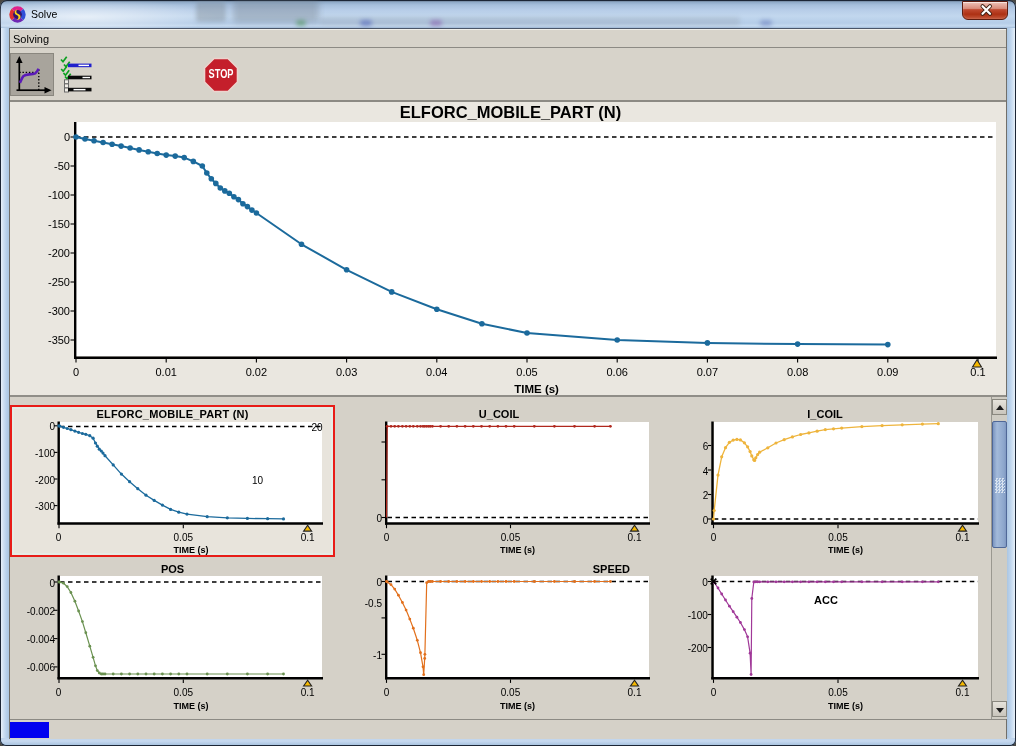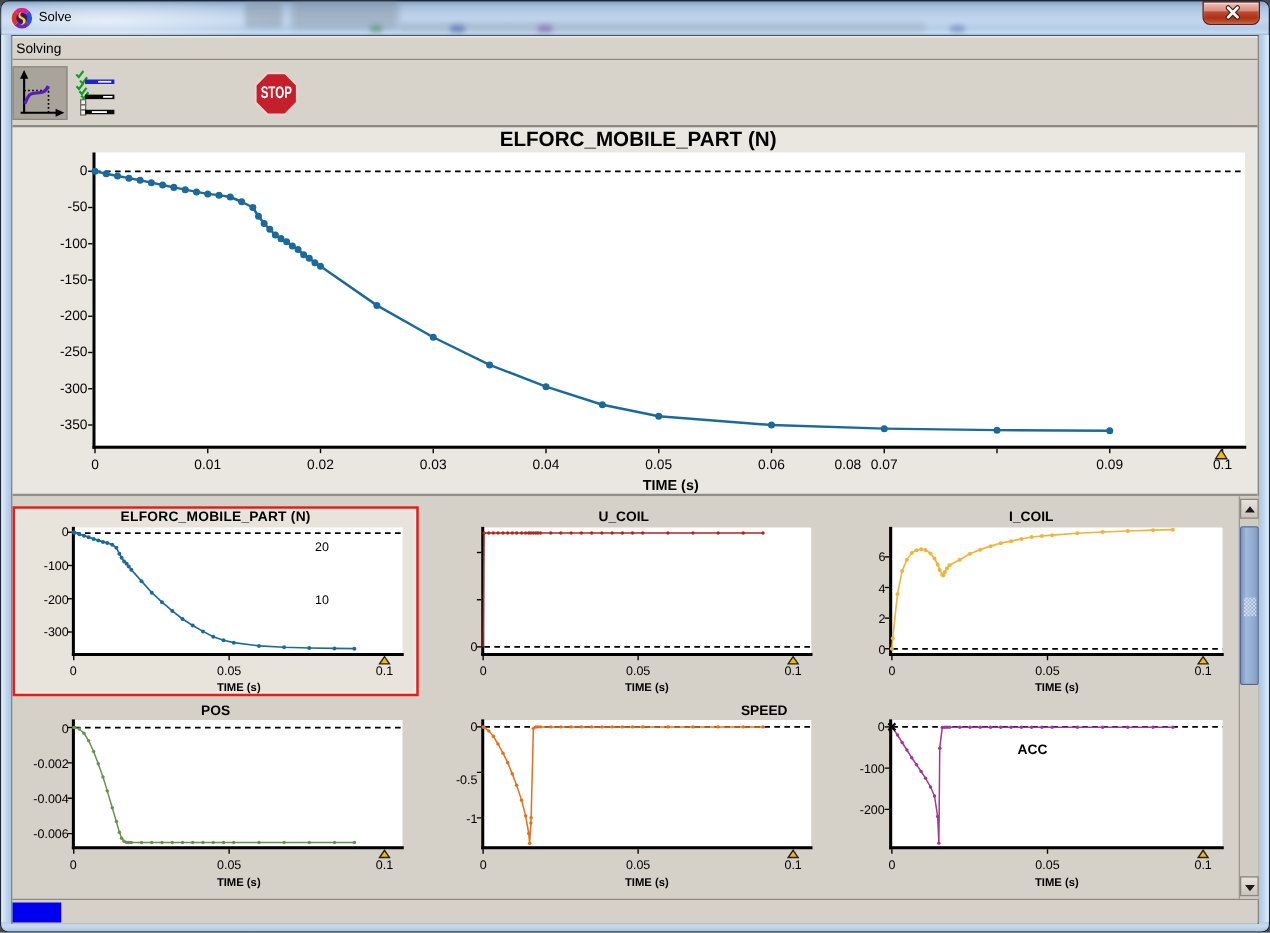--- a/index.html
+++ b/index.html
@@ -456,41 +456,41 @@
 <div style="position:absolute;left:-60.0px;top:305.2px;width:130px;height:16px;line-height:16px;text-align:right;font:11px 'Liberation Sans',sans-serif;color:#000;white-space:nowrap">-300</div>
 <div style="position:absolute;left:-60.0px;top:334.2px;width:130px;height:16px;line-height:16px;text-align:right;font:11px 'Liberation Sans',sans-serif;color:#000;white-space:nowrap">-350</div>
 <div style="position:absolute;left:-54.0px;top:365.7px;width:260px;height:16px;line-height:16px;text-align:center;font:11px 'Liberation Sans',sans-serif;color:#000;white-space:nowrap">0</div>
 <div style="position:absolute;left:36.2px;top:365.7px;width:260px;height:16px;line-height:16px;text-align:center;font:11px 'Liberation Sans',sans-serif;color:#000;white-space:nowrap">0.01</div>
 <div style="position:absolute;left:126.4px;top:365.7px;width:260px;height:16px;line-height:16px;text-align:center;font:11px 'Liberation Sans',sans-serif;color:#000;white-space:nowrap">0.02</div>
 <div style="position:absolute;left:216.6px;top:365.7px;width:260px;height:16px;line-height:16px;text-align:center;font:11px 'Liberation Sans',sans-serif;color:#000;white-space:nowrap">0.03</div>
 <div style="position:absolute;left:306.8px;top:365.7px;width:260px;height:16px;line-height:16px;text-align:center;font:11px 'Liberation Sans',sans-serif;color:#000;white-space:nowrap">0.04</div>
 <div style="position:absolute;left:397.0px;top:365.7px;width:260px;height:16px;line-height:16px;text-align:center;font:11px 'Liberation Sans',sans-serif;color:#000;white-space:nowrap">0.05</div>
 <div style="position:absolute;left:487.2px;top:365.7px;width:260px;height:16px;line-height:16px;text-align:center;font:11px 'Liberation Sans',sans-serif;color:#000;white-space:nowrap">0.06</div>
 <div style="position:absolute;left:577.4px;top:365.7px;width:260px;height:16px;line-height:16px;text-align:center;font:11px 'Liberation Sans',sans-serif;color:#000;white-space:nowrap">0.07</div>
-<div style="position:absolute;left:667.6px;top:365.7px;width:260px;height:16px;line-height:16px;font:11px 'Liberation Sans',sans-serif;color:#000;white-space:nowrap">0.08</div>
+<div style="position:absolute;left:667.6px;top:365.7px;width:260px;height:16px;line-height:16px;text-align:center;font:11px 'Liberation Sans',sans-serif;color:#000;white-space:nowrap">0.08</div>
 <div style="position:absolute;left:757.8px;top:365.7px;width:260px;height:16px;line-height:16px;text-align:center;font:11px 'Liberation Sans',sans-serif;color:#000;white-space:nowrap">0.09</div>
 <div style="position:absolute;left:848.0px;top:365.7px;width:260px;height:16px;line-height:16px;text-align:center;font:11px 'Liberation Sans',sans-serif;color:#000;white-space:nowrap">0.1</div>
 <div style="position:absolute;left:406.6px;top:382.5px;width:260px;height:16px;line-height:16px;text-align:center;font:bold 11.5px 'Liberation Sans',sans-serif;color:#000;white-space:nowrap">TIME&nbsp;(s)</div>
 <div style="position:absolute;left:42.5px;top:407.7px;width:260px;height:16px;line-height:16px;text-align:center;font:bold 11px 'Liberation Sans',sans-serif;color:#000;letter-spacing:0.2px;white-space:nowrap">ELFORC_MOBILE_PART (N)</div>
 <div style="position:absolute;left:369.0px;top:408.2px;width:260px;height:16px;line-height:16px;text-align:center;font:bold 11px 'Liberation Sans',sans-serif;color:#000;white-space:nowrap">U_COIL</div>
 <div style="position:absolute;left:695.0px;top:407.7px;width:260px;height:16px;line-height:16px;text-align:center;font:bold 11px 'Liberation Sans',sans-serif;color:#000;white-space:nowrap">I_COIL</div>
 <div style="position:absolute;left:42.5px;top:562.7px;width:260px;height:16px;line-height:16px;text-align:center;font:bold 11px 'Liberation Sans',sans-serif;color:#000;white-space:nowrap">POS</div>
 <div style="position:absolute;left:370.0px;top:562.7px;width:260px;height:16px;line-height:16px;text-align:right;font:bold 11px 'Liberation Sans',sans-serif;color:#000;white-space:nowrap">SPEED</div>
 <div style="position:absolute;left:696.0px;top:594px;width:260px;height:16px;line-height:16px;text-align:center;font:bold 11px 'Liberation Sans',sans-serif;color:#000;white-space:nowrap">ACC</div>
 <div style="position:absolute;left:-75.0px;top:421.3px;width:130px;height:16px;line-height:16px;text-align:right;font:10px 'Liberation Sans',sans-serif;color:#000;white-space:nowrap">0</div>
 <div style="position:absolute;left:-75.0px;top:447.9px;width:130px;height:16px;line-height:16px;text-align:right;font:10px 'Liberation Sans',sans-serif;color:#000;white-space:nowrap">-100</div>
 <div style="position:absolute;left:-75.0px;top:474.5px;width:130px;height:16px;line-height:16px;text-align:right;font:10px 'Liberation Sans',sans-serif;color:#000;white-space:nowrap">-200</div>
 <div style="position:absolute;left:-75.0px;top:501.1px;width:130px;height:16px;line-height:16px;text-align:right;font:10px 'Liberation Sans',sans-serif;color:#000;white-space:nowrap">-300</div>
 <div style="position:absolute;left:-71.5px;top:532.2px;width:260px;height:16px;line-height:16px;text-align:center;font:10px 'Liberation Sans',sans-serif;color:#000;white-space:nowrap">0</div>
 <div style="position:absolute;left:53.3px;top:532.2px;width:260px;height:16px;line-height:16px;text-align:center;font:10px 'Liberation Sans',sans-serif;color:#000;white-space:nowrap">0.05</div>
 <div style="position:absolute;left:177.6px;top:532.2px;width:260px;height:16px;line-height:16px;text-align:center;font:10px 'Liberation Sans',sans-serif;color:#000;white-space:nowrap">0.1</div>
 <div style="position:absolute;left:61.0px;top:545.3px;width:260px;height:16px;line-height:16px;text-align:center;font:bold 9px 'Liberation Sans',sans-serif;color:#000;white-space:nowrap">TIME&nbsp;(s)</div>
 <div style="position:absolute;left:252.0px;top:513.0px;width:130px;height:16px;line-height:16px;text-align:right;font:10px 'Liberation Sans',sans-serif;color:#000;white-space:nowrap">0</div>
 <div style="position:absolute;left:252.0px;top:475.2px;width:130px;height:16px;line-height:16px;font:10px 'Liberation Sans',sans-serif;color:#000;white-space:nowrap">10</div>
-<div style="position:absolute;left:252.0px;top:433px;width:130px;height:16px;line-height:16px;text-align:left;font:10px 'Liberation Sans',sans-serif;color:#000;white-space:nowrap">20</div>
+<div style="position:absolute;left:252.0px;top:422px;width:130px;height:16px;line-height:16px;text-align:center;font:10px 'Liberation Sans',sans-serif;color:#000;white-space:nowrap">20</div>
 <div style="position:absolute;left:256.5px;top:532.2px;width:260px;height:16px;line-height:16px;text-align:center;font:10px 'Liberation Sans',sans-serif;color:#000;white-space:nowrap">0</div>
 <div style="position:absolute;left:380.5px;top:532.2px;width:260px;height:16px;line-height:16px;text-align:center;font:10px 'Liberation Sans',sans-serif;color:#000;white-space:nowrap">0.05</div>
 <div style="position:absolute;left:504.5px;top:532.2px;width:260px;height:16px;line-height:16px;text-align:center;font:10px 'Liberation Sans',sans-serif;color:#000;white-space:nowrap">0.1</div>
 <div style="position:absolute;left:387.5px;top:545.3px;width:260px;height:16px;line-height:16px;text-align:center;font:bold 9px 'Liberation Sans',sans-serif;color:#000;white-space:nowrap">TIME&nbsp;(s)</div>
 <div style="position:absolute;left:578.3px;top:514.5px;width:130px;height:16px;line-height:16px;text-align:right;font:10px 'Liberation Sans',sans-serif;color:#000;white-space:nowrap">0</div>
 <div style="position:absolute;left:578.3px;top:490.0px;width:130px;height:16px;line-height:16px;text-align:right;font:10px 'Liberation Sans',sans-serif;color:#000;white-space:nowrap">2</div>
 <div style="position:absolute;left:578.3px;top:465.5px;width:130px;height:16px;line-height:16px;text-align:right;font:10px 'Liberation Sans',sans-serif;color:#000;white-space:nowrap">4</div>
 <div style="position:absolute;left:578.3px;top:441.0px;width:130px;height:16px;line-height:16px;text-align:right;font:10px 'Liberation Sans',sans-serif;color:#000;white-space:nowrap">6</div>
 <div style="position:absolute;left:583.5px;top:532.2px;width:260px;height:16px;line-height:16px;text-align:center;font:10px 'Liberation Sans',sans-serif;color:#000;white-space:nowrap">0</div>
 <div style="position:absolute;left:708.0px;top:532.2px;width:260px;height:16px;line-height:16px;text-align:center;font:10px 'Liberation Sans',sans-serif;color:#000;white-space:nowrap">0.05</div>
@@ -498,21 +498,21 @@
 <div style="position:absolute;left:715.5px;top:545.3px;width:260px;height:16px;line-height:16px;text-align:center;font:bold 9px 'Liberation Sans',sans-serif;color:#000;white-space:nowrap">TIME&nbsp;(s)</div>
 <div style="position:absolute;left:-75.0px;top:577.5px;width:130px;height:16px;line-height:16px;text-align:right;font:10px 'Liberation Sans',sans-serif;color:#000;white-space:nowrap">0</div>
 <div style="position:absolute;left:-75.0px;top:605.8px;width:130px;height:16px;line-height:16px;text-align:right;font:10px 'Liberation Sans',sans-serif;color:#000;white-space:nowrap">-0.002</div>
 <div style="position:absolute;left:-75.0px;top:634.1px;width:130px;height:16px;line-height:16px;text-align:right;font:10px 'Liberation Sans',sans-serif;color:#000;white-space:nowrap">-0.004</div>
 <div style="position:absolute;left:-75.0px;top:662.4px;width:130px;height:16px;line-height:16px;text-align:right;font:10px 'Liberation Sans',sans-serif;color:#000;white-space:nowrap">-0.006</div>
 <div style="position:absolute;left:-71.5px;top:686.9px;width:260px;height:16px;line-height:16px;text-align:center;font:10px 'Liberation Sans',sans-serif;color:#000;white-space:nowrap">0</div>
 <div style="position:absolute;left:53.3px;top:686.9px;width:260px;height:16px;line-height:16px;text-align:center;font:10px 'Liberation Sans',sans-serif;color:#000;white-space:nowrap">0.05</div>
 <div style="position:absolute;left:177.6px;top:686.9px;width:260px;height:16px;line-height:16px;text-align:center;font:10px 'Liberation Sans',sans-serif;color:#000;white-space:nowrap">0.1</div>
 <div style="position:absolute;left:61.0px;top:700.6px;width:260px;height:16px;line-height:16px;text-align:center;font:bold 9px 'Liberation Sans',sans-serif;color:#000;white-space:nowrap">TIME&nbsp;(s)</div>
 <div style="position:absolute;left:252.0px;top:577.0px;width:130px;height:16px;line-height:16px;text-align:right;font:10px 'Liberation Sans',sans-serif;color:#000;white-space:nowrap">0</div>
-<div style="position:absolute;left:252.0px;top:619px;width:130px;height:16px;line-height:16px;text-align:right;font:10px 'Liberation Sans',sans-serif;color:#000;white-space:nowrap">-0.5</div>
+<div style="position:absolute;left:252.0px;top:598px;width:130px;height:16px;line-height:16px;text-align:right;font:10px 'Liberation Sans',sans-serif;color:#000;white-space:nowrap">-0.5</div>
 <div style="position:absolute;left:252.0px;top:649.8px;width:130px;height:16px;line-height:16px;text-align:right;font:10px 'Liberation Sans',sans-serif;color:#000;white-space:nowrap">-1</div>
 <div style="position:absolute;left:256.5px;top:686.9px;width:260px;height:16px;line-height:16px;text-align:center;font:10px 'Liberation Sans',sans-serif;color:#000;white-space:nowrap">0</div>
 <div style="position:absolute;left:380.5px;top:686.9px;width:260px;height:16px;line-height:16px;text-align:center;font:10px 'Liberation Sans',sans-serif;color:#000;white-space:nowrap">0.05</div>
 <div style="position:absolute;left:504.5px;top:686.9px;width:260px;height:16px;line-height:16px;text-align:center;font:10px 'Liberation Sans',sans-serif;color:#000;white-space:nowrap">0.1</div>
 <div style="position:absolute;left:387.5px;top:700.6px;width:260px;height:16px;line-height:16px;text-align:center;font:bold 9px 'Liberation Sans',sans-serif;color:#000;white-space:nowrap">TIME&nbsp;(s)</div>
 <div style="position:absolute;left:577.8px;top:577.0px;width:130px;height:16px;line-height:16px;text-align:right;font:10px 'Liberation Sans',sans-serif;color:#000;white-space:nowrap">0</div>
 <div style="position:absolute;left:577.8px;top:610.0px;width:130px;height:16px;line-height:16px;text-align:right;font:10px 'Liberation Sans',sans-serif;color:#000;white-space:nowrap">-100</div>
 <div style="position:absolute;left:577.8px;top:643.0px;width:130px;height:16px;line-height:16px;text-align:right;font:10px 'Liberation Sans',sans-serif;color:#000;white-space:nowrap">-200</div>
 <div style="position:absolute;left:583.5px;top:686.9px;width:260px;height:16px;line-height:16px;text-align:center;font:10px 'Liberation Sans',sans-serif;color:#000;white-space:nowrap">0</div>
 <div style="position:absolute;left:708.0px;top:686.9px;width:260px;height:16px;line-height:16px;text-align:center;font:10px 'Liberation Sans',sans-serif;color:#000;white-space:nowrap">0.05</div>

